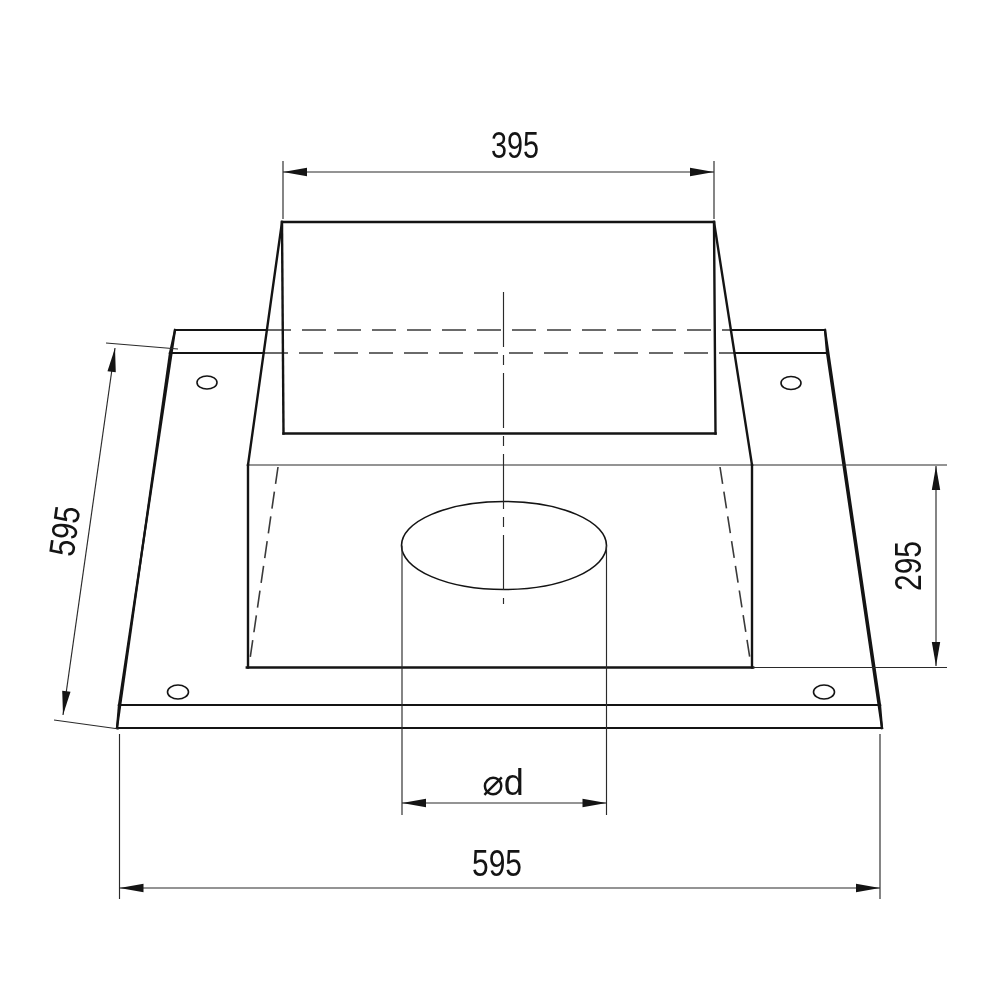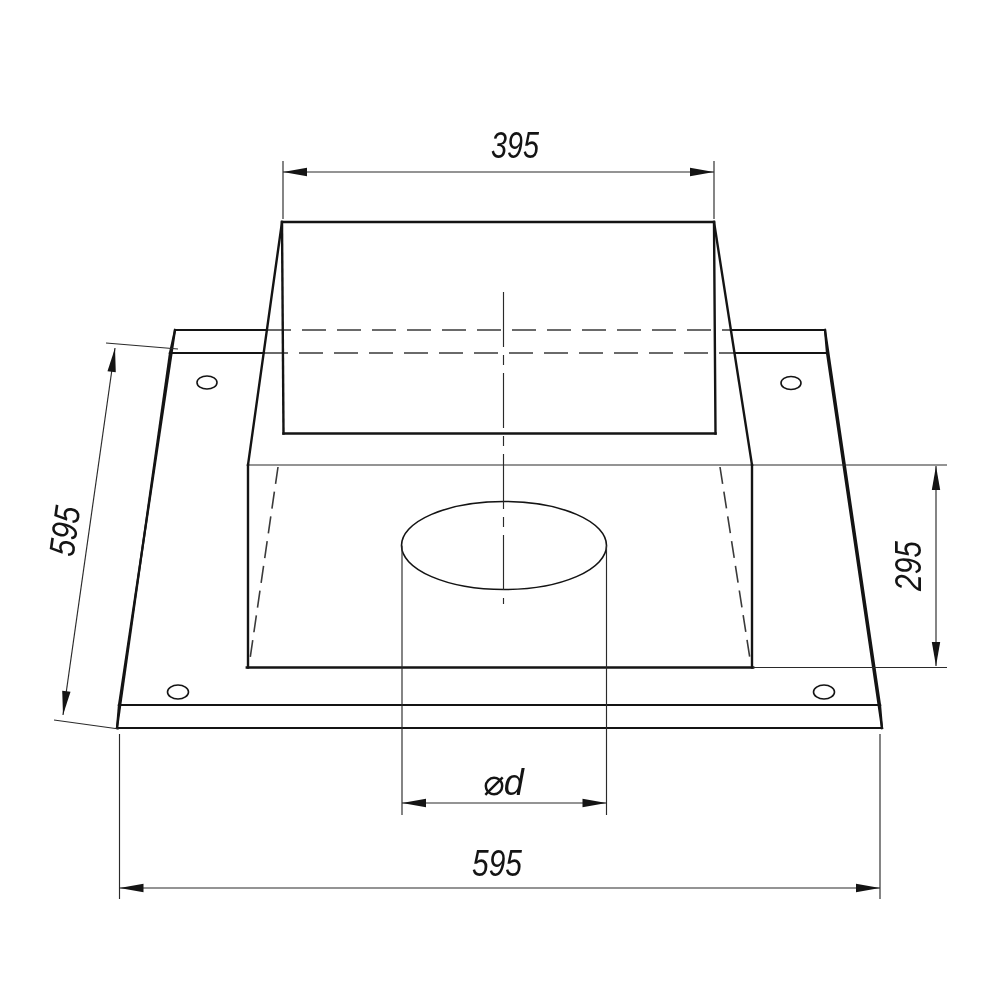--- a/index.html
+++ b/index.html
@@ -1,20 +1,20 @@
 <!DOCTYPE html>
 <html><head>
 <meta charset="utf-8">
 <style>
   :root{
     --line:#141414;
     --bg:#ffffff;
   }
   html,body{margin:0;padding:0;background:var(--bg);}
-  .stage{width:936px;height:1000px;background:var(--bg);position:relative;font-style:italic;}
+  .stage{width:936px;height:1000px;background:var(--bg);position:relative;}
   svg{display:block;}
   .thick{stroke:var(--line);stroke-width:2.4;fill:none;stroke-linecap:square;}
   .plate{stroke:var(--line);stroke-width:2.2;fill:none;stroke-linecap:square;}
   .mid{stroke:var(--line);stroke-width:1.6;fill:none;}
   .thin{stroke:#2a2a2a;stroke-width:1.15;fill:none;}
   .hidden-edge{stroke:#3a3a3a;stroke-width:1.6;fill:none;}
   .dim-text{
     font-family:"Liberation Sans","DejaVu Sans",sans-serif;
     font-size:36px;
     fill:var(--line);

